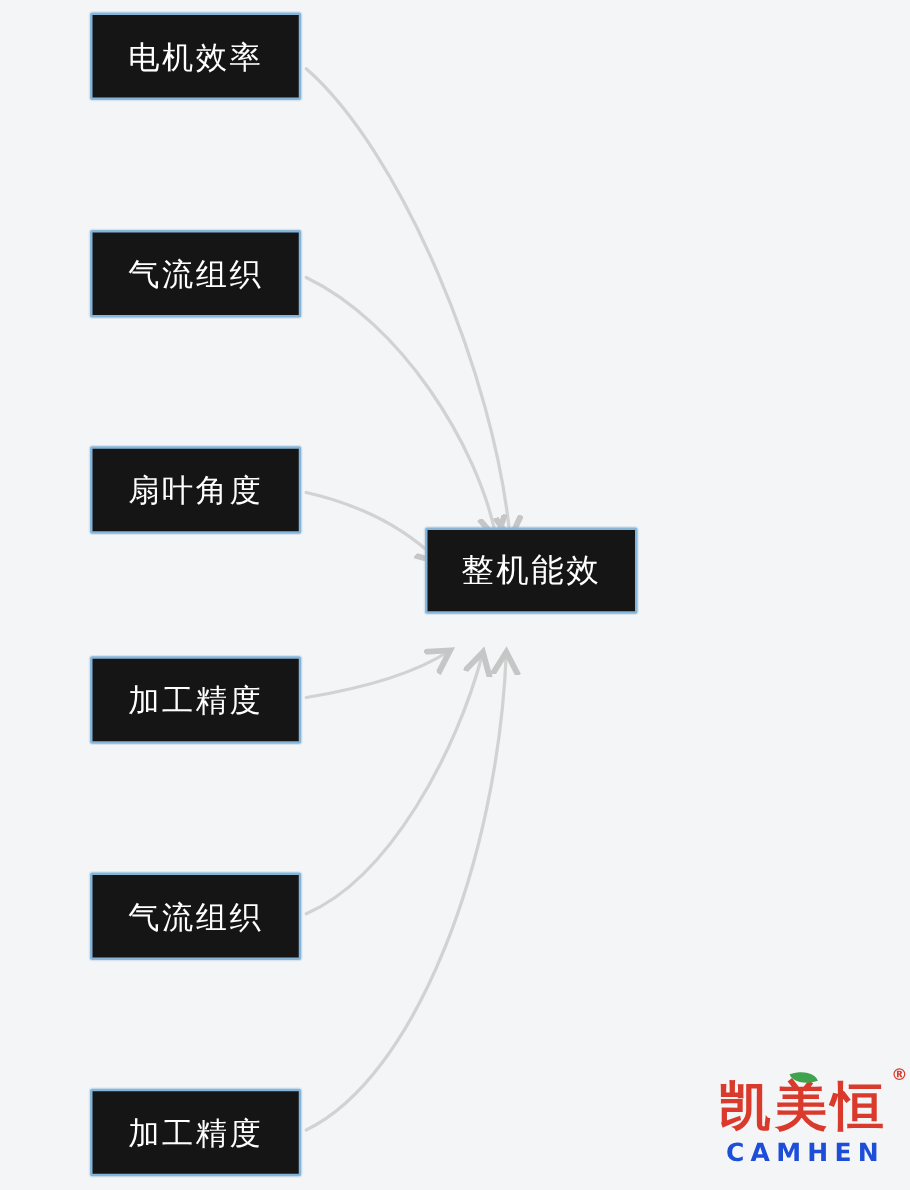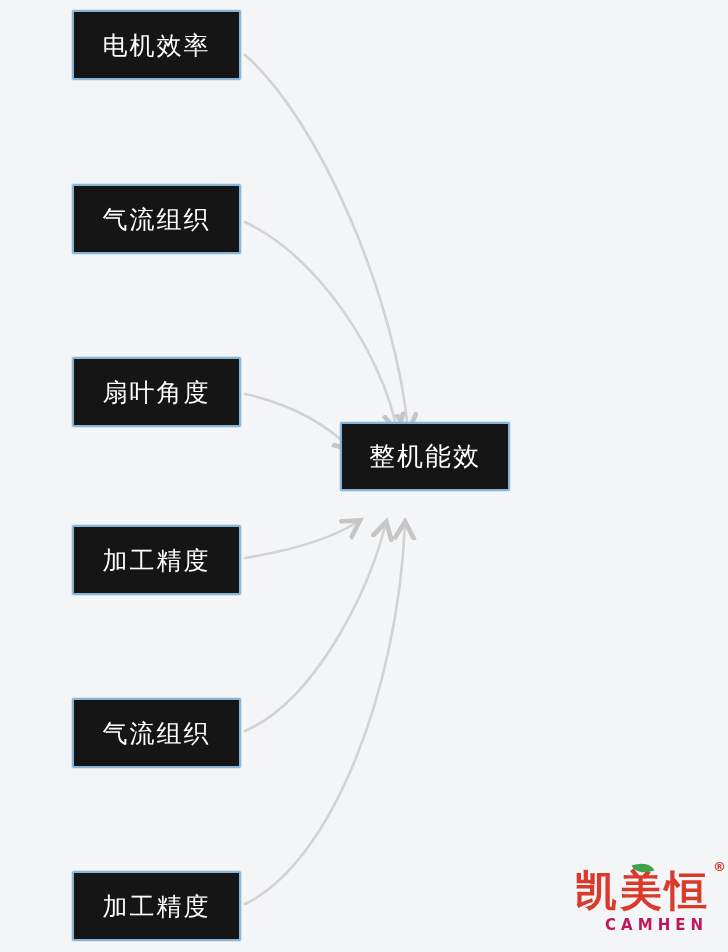--- a/index.html
+++ b/index.html
@@ -79,22 +79,22 @@
   .logo-reg {
     position: absolute;
     top: -10px;
     right: -16px;
     color: #d93a2b;
     font-size: 13px;
     font-weight: bold;
   }
   .logo-en {
     margin-top: 4px;
-    color: #be185d;
-    font-size: 15px;
+    color: #1d4ed8;
+    font-size: 20px;
     font-weight: bold;
     letter-spacing: 5px;
     padding-right: 2px;
   }
 </style>
 </head>
 <body>
 
 <div class="canvas">
 

